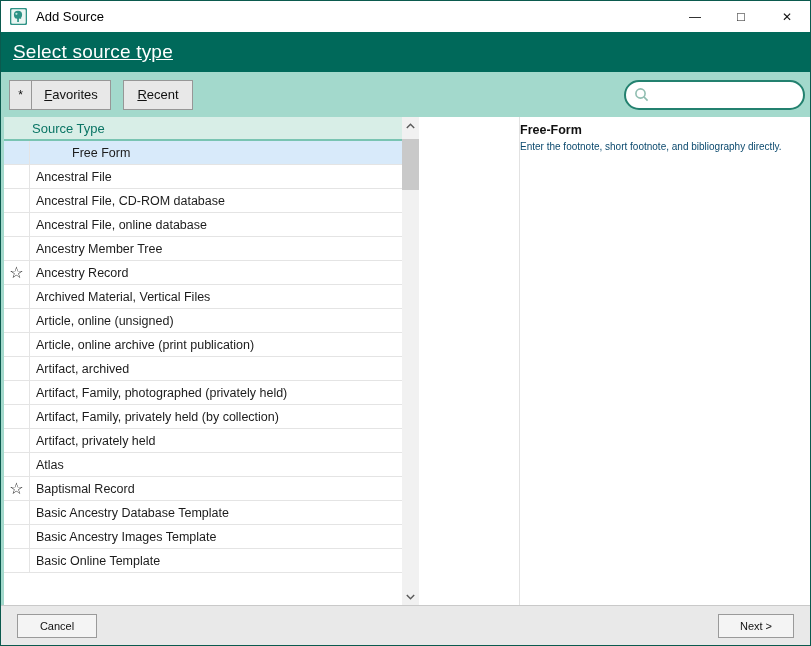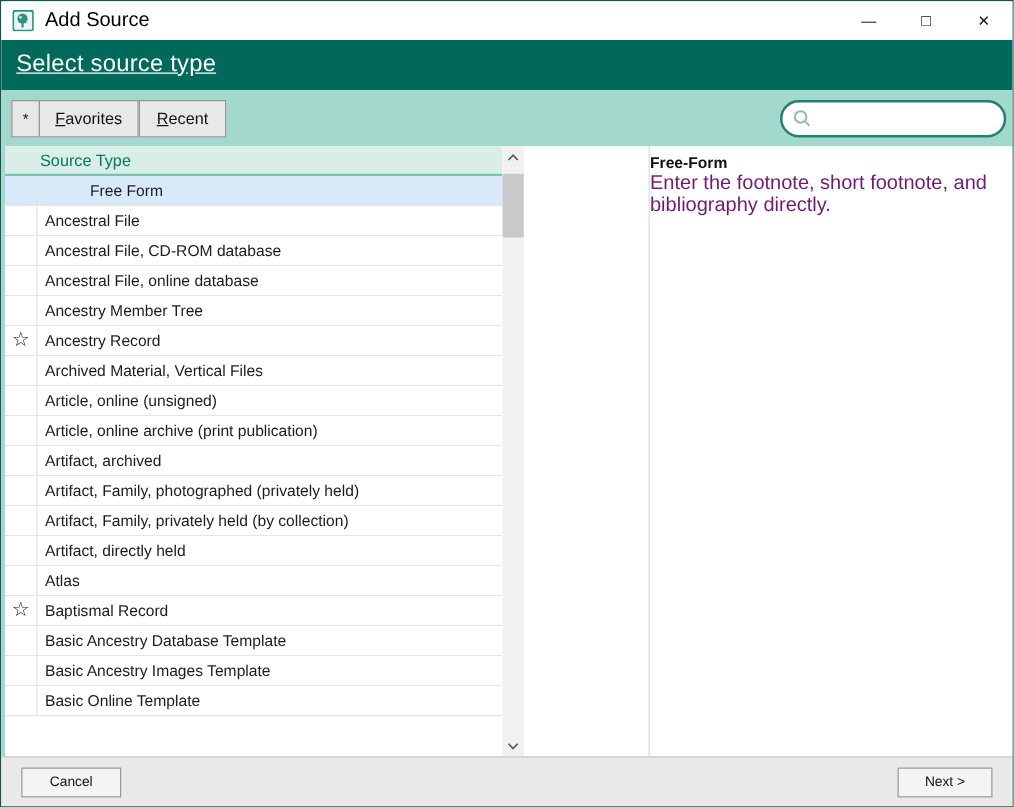--- a/index.html
+++ b/index.html
@@ -9,34 +9,34 @@
   .window {
     width: 811px; height: 646px;
     border: 1px solid #0b5a4e;
     display: flex; flex-direction: column;
     background: #fff; overflow: hidden;
   }
 
   
   .titlebar { height: 31px; background: #fff; display: flex; align-items: center; padding-left: 9px; flex: 0 0 auto; }
   .app-icon { width: 17px; height: 17px; display: flex; }
-  .titlebar-title { font-size: 16px; color: #000; margin-left: 9px; }
+  .titlebar-title { font-size: 13px; color: #000; margin-left: 9px; }
   .win-controls { margin-left: auto; display: flex; height: 100%; }
   .win-btn { width: 46px; height: 100%; display: flex; align-items: center; justify-content: center; color: #111; font-size: 12px; cursor: default; }
   .win-btn.max { font-size: 13px; }
 
   
   .header { height: 40px; background: #00695a; color: #fff; display: flex; align-items: center; padding-left: 12px; font-size: 19px; flex: 0 0 auto; letter-spacing: .2px; text-decoration: underline; }
 
   
   .toolbar { height: 45px; background: #a3d9cc; display: flex; align-items: center; padding: 0 5px 0 8px; flex: 0 0 auto; }
   .tb-btn { height: 30px; background: #e8e8e8; border: 1px solid #979797; font-size: 13px; color: #111; display: flex; align-items: center; justify-content: center; cursor: default; }
   .tb-btn.star { width: 23px; font-size: 12px; }
   .tb-btn.fav { width: 80px; margin-left: -1px; }
-  .tb-btn.rec { width: 70px; }
+  .tb-btn.rec { width: 70px; margin-left: 12px; }
   .accel { text-decoration: underline; }
   .search { margin-left: auto; width: 181px; height: 30px; background: #fff; border: 2px solid #23816f; border-radius: 15px; display: flex; align-items: center; padding-left: 7px; }
   .search input { border: none; outline: none; flex: 1; height: 20px; font-size: 13px; background: transparent; min-width: 0; }
   .search svg { flex: 0 0 auto; }
 
   
   .main { flex: 1; display: flex; min-height: 0; background: #a3d9cc; }
   .list-pane { margin-left: 3px; width: 515px; display: flex; background: #fff; }
   .list-body { width: 398px; display: flex; flex-direction: column; overflow: hidden; }
   .list-header { height: 24px; flex: 0 0 auto; background: #d8eee7; border-bottom: 2px solid #79c4b2; display: flex; align-items: center; color: #0a7565; font-size: 13px; padding-left: 28px; }
@@ -49,21 +49,21 @@
 
   
   .scrollbar { width: 17px; background: #f1f1f1; display: flex; flex-direction: column; flex: 0 0 auto; }
   .sb-btn { height: 17px; display: flex; align-items: center; justify-content: center; flex: 0 0 auto; }
   .sb-track { flex: 1; position: relative; }
   .sb-thumb { position: absolute; top: 5px; left: 0; width: 17px; height: 51px; background: #c9c9c9; }
 
   
   .right-pane { flex: 1; background: #fff; border-left: 1px solid #e2e2e2; padding: 6px 6px 0 0; }
   .detail-title { font-size: 12.5px; font-weight: bold; color: #111; }
-  .detail-desc { font-size: 16px; color: #701a75; line-height: 18px; margin-top: 1px; }
+  .detail-desc { font-size: 10px; color: #0c4a6e; line-height: 18px; margin-top: 1px; }
 
   
   .footer { height: 40px; flex: 0 0 auto; background: #e9e9e9; border-top: 1px solid #c9c9c9; display: flex; align-items: center; padding: 0 16px; }
   .btn { height: 24px; background: #f4f4f4; border: 1px solid #9a9a9a; font-size: 11px; color: #111; display: flex; align-items: center; justify-content: center; cursor: default; }
   .btn.cancel { width: 80px; }
   .btn.next { width: 76px; margin-left: auto; }
 </style>
 </head>
 <body>
 
@@ -170,21 +170,21 @@
             <div class="row">
               <div class="star-cell"></div>
               <div class="row-label">Artifact, Family, photographed (privately held)</div>
             </div>
             <div class="row">
               <div class="star-cell"></div>
               <div class="row-label">Artifact, Family, privately held (by collection)</div>
             </div>
             <div class="row">
               <div class="star-cell"></div>
-              <div class="row-label">Artifact, directly held</div>
+              <div class="row-label">Artifact, privately held</div>
             </div>
             <div class="row">
               <div class="star-cell"></div>
               <div class="row-label">Atlas</div>
             </div>
             <div class="row">
               <div class="star-cell">
                 <span class="star-glyph">☆</span>
               </div>
               <div class="row-label">Baptismal Record</div>

